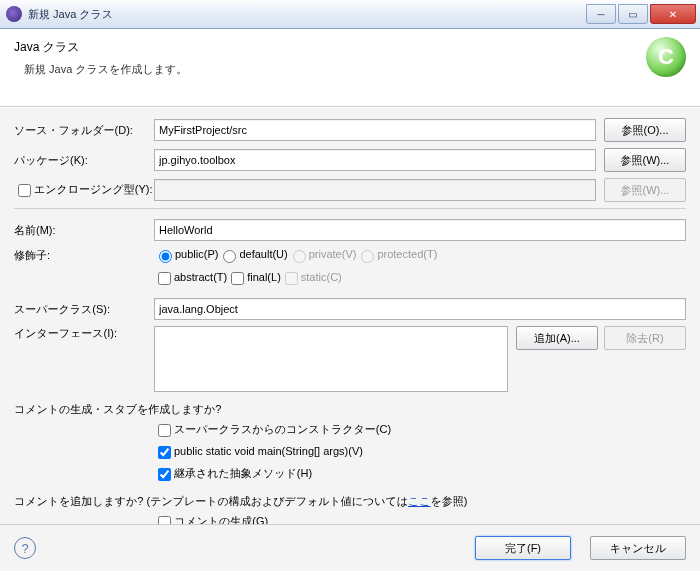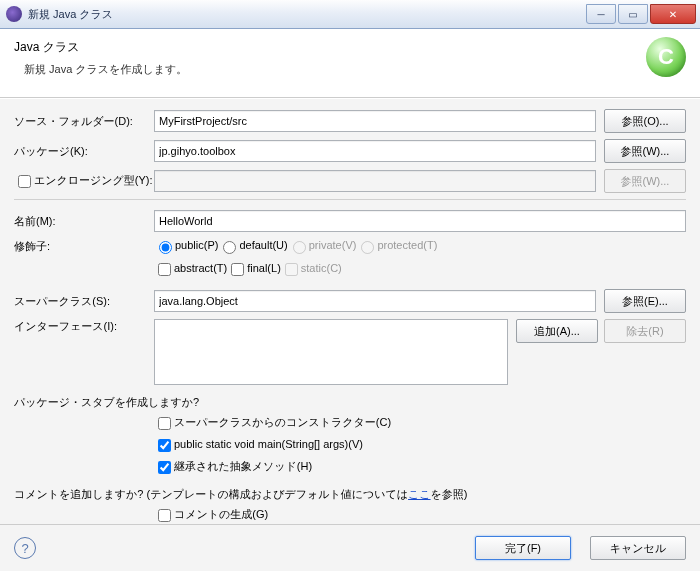--- a/index.html
+++ b/index.html
@@ -5,21 +5,21 @@
 html,body{margin:0;padding:0;font-family:"MS UI Gothic","Segoe UI",sans-serif;font-size:11px;color:#000;background:#666}
 .window{width:700px;height:571px;background:#000000;box-shadow:0 0 10px rgba(0,0,0,.5);display:flex;flex-direction:column;position:relative}
 .titlebar{height:28px;background:linear-gradient(#fdfdfe,#e8eef7 45%,#d6e1f0);display:flex;align-items:center;border-bottom:1px solid #8ba4c8}
 .titlebar .icon{width:16px;height:16px;margin:0 6px;background:radial-gradient(circle at 40% 40%,#8a6bcf,#3a2b7a);border-radius:50%}
 .titlebar .title{flex:1;color:#1a2a4a}
 .winbtns{display:flex;height:20px;margin-right:4px}
 .winbtn{width:28px;height:18px;margin-left:2px;border:1px solid #8ba4c8;border-radius:0 0 3px 3px;background:linear-gradient(#f2f6fb,#d2ddee);display:flex;align-items:center;justify-content:center;color:#2a3a5a;font-size:10px}
 .winbtn.close{width:44px;background:linear-gradient(#e67a72,#cf3a2f);border-color:#a03028;color:#fff}
 .banner{background:#fff;padding:10px 14px 12px;border-bottom:1px solid #ccc;position:relative}
 .banner h1{margin:0 0 6px;font-size:12px;font-weight:normal}
-.banner p{margin:0 0 8px 10px;font-size:11px;color:#333}
+.banner p{margin:0 0 17px 10px;font-size:11px;color:#333}
 .clogo{position:absolute;right:14px;top:8px;width:40px;height:40px;border-radius:50%;background:radial-gradient(circle at 35% 30%,#e8ffe0,#7bd45a 55%,#2f9a1a);box-shadow:inset -2px -2px 4px rgba(0,0,0,.15);display:flex;align-items:center;justify-content:center;color:#fff;font-size:22px;font-weight:bold}
 .form{flex:1;background:#f4f4f4;padding:10px 14px 8px;overflow:auto;border-top:1px solid #fff}
 .row{display:flex;align-items:center;margin-bottom:6px}
 .lbl{width:140px;color:#000}
 .txt{flex:1;height:20px;border:1px solid #adb2b8;background:#fff;padding:0 4px;font-size:11px;box-shadow:inset 0 1px 1px rgba(0,0,0,.06)}
 .txt.ro{background:#f4f4f4;color:#888}
 .btn{width:80px;height:22px;margin-left:8px;border:1px solid #9aa0a6;background:linear-gradient(#fefefe,#e7e8ea);font-size:11px;border-radius:2px;cursor:pointer;display:flex;align-items:center;justify-content:center}
 .btn.disabled{color:#9a9a9a;background:#f2f2f2;border-color:#c0c0c0;cursor:default}
 .radio,.chk{margin-right:3px;vertical-align:middle}
 .optset{display:flex;align-items:center;flex-wrap:wrap}
@@ -104,33 +104,32 @@
       <div class="optset">
         <label><input type="checkbox" class="chk" style=""><span>abstract(T)</span></label>
         <label><input type="checkbox" class="chk" style=""><span>final(L)</span></label>
         <label class="dim"><input type="checkbox" class="chk" disabled="" style=""><span>static(C)</span></label>
       </div>
     </div>
 
     <div class="row" style="margin-top:10px">
       <div class="lbl"><span>スーパークラス(S):</span></div>
       <input class="txt" value="java.lang.Object" style="">
-      <div class="btn">参照(E)...</div>
     </div>
 
     <div class="row" style="align-items:flex-start">
       <div class="lbl"><span>インターフェース(I):</span></div>
       <div class="listbox"></div>
       <div class="sidebtns">
         <div class="btn">追加(A)...</div>
         <div class="btn disabled">除去(R)</div>
       </div>
     </div>
 
-    <div class="section-q">パッケージ・スタブを作成しますか?</div>
+    <div class="section-q">コメントの生成・スタブを作成しますか?</div>
     <div class="stubs">
       <div class="row">
           <label><input type="checkbox" class="chk" style=""><span>スーパークラスからのコンストラクター(C)</span></label>
         </div>
       <div class="row">
           <label><input type="checkbox" class="chk" checked="" style=""><span>public static void main(String[] args)(V)</span></label>
         </div>
       <div class="row">
           <label><input type="checkbox" class="chk" checked="" style=""><span>継承された抽象メソッド(H)</span></label>
         </div>

